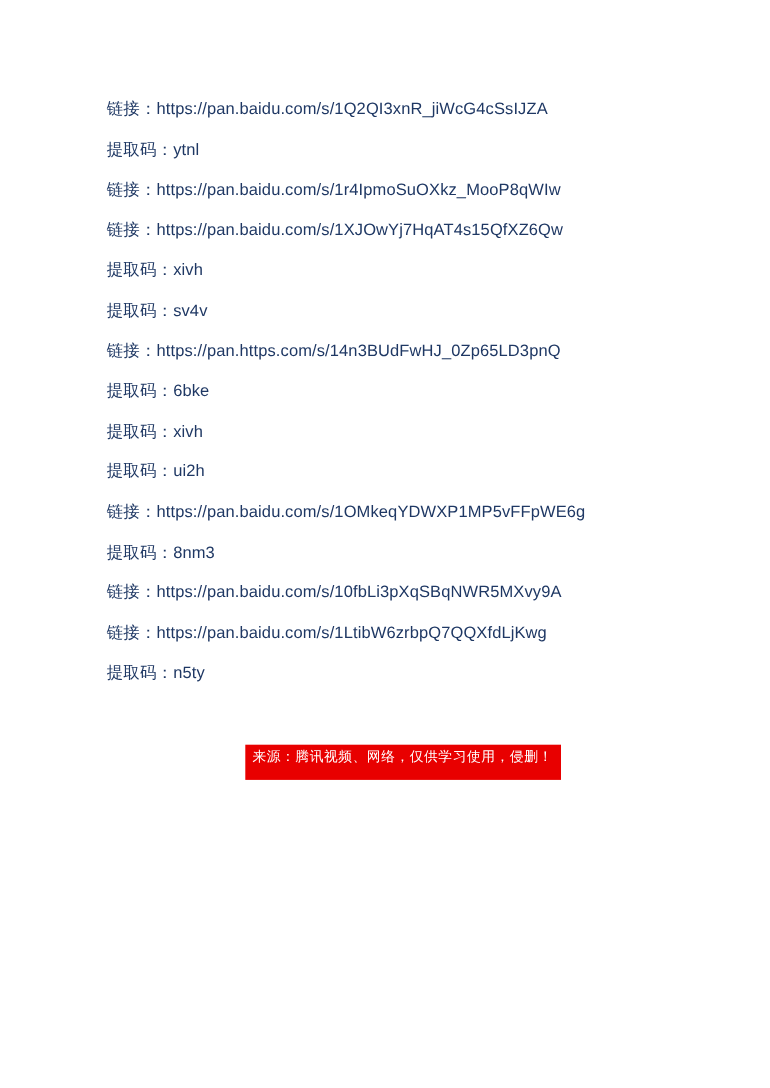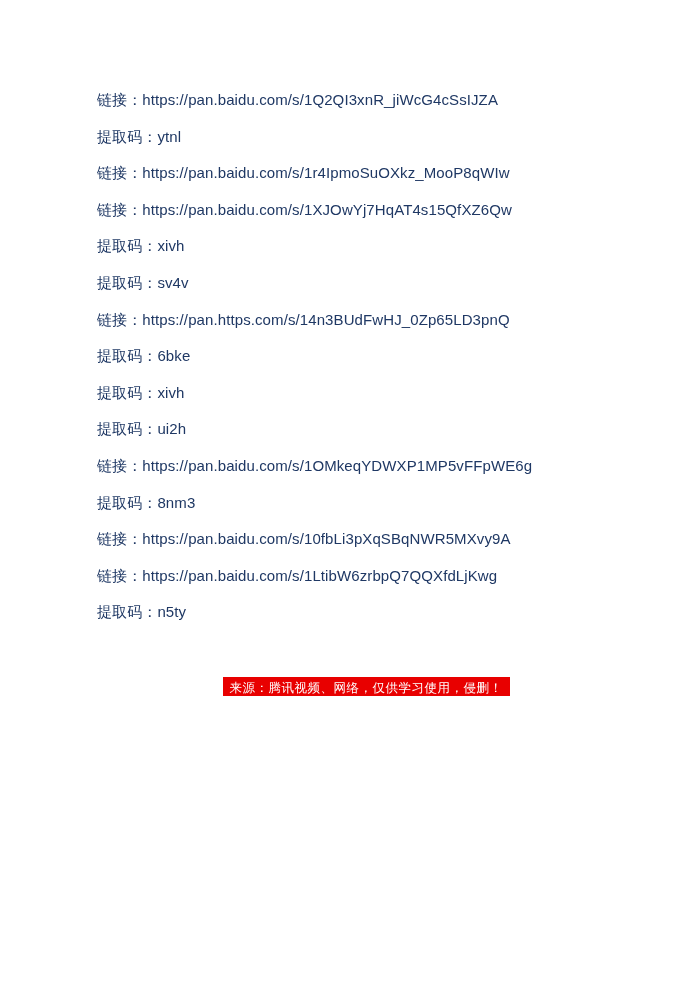--- a/index.html
+++ b/index.html
@@ -35,21 +35,21 @@
   .footer-row {
     margin-top: 57px;
     text-align: center;
   }
   .banner {
     display: inline-block;
     background: var(--footer-bg);
     color: var(--footer-text);
     font-size: 12.5px;
     line-height: 22px;
-    height: 19px;
+    height: 32px;
     padding: 0 7px;
     letter-spacing: 0.5px;
   }
 </style>
 </head>
 <body>
 
 <div class="page">
   <div class="content" id="entries">
   <p class="line"><span class="label">链接：</span><span class="value">https://pan.baidu.com/s/1Q2QI3xnR_jiWcG4cSsIJZA</span></p>

